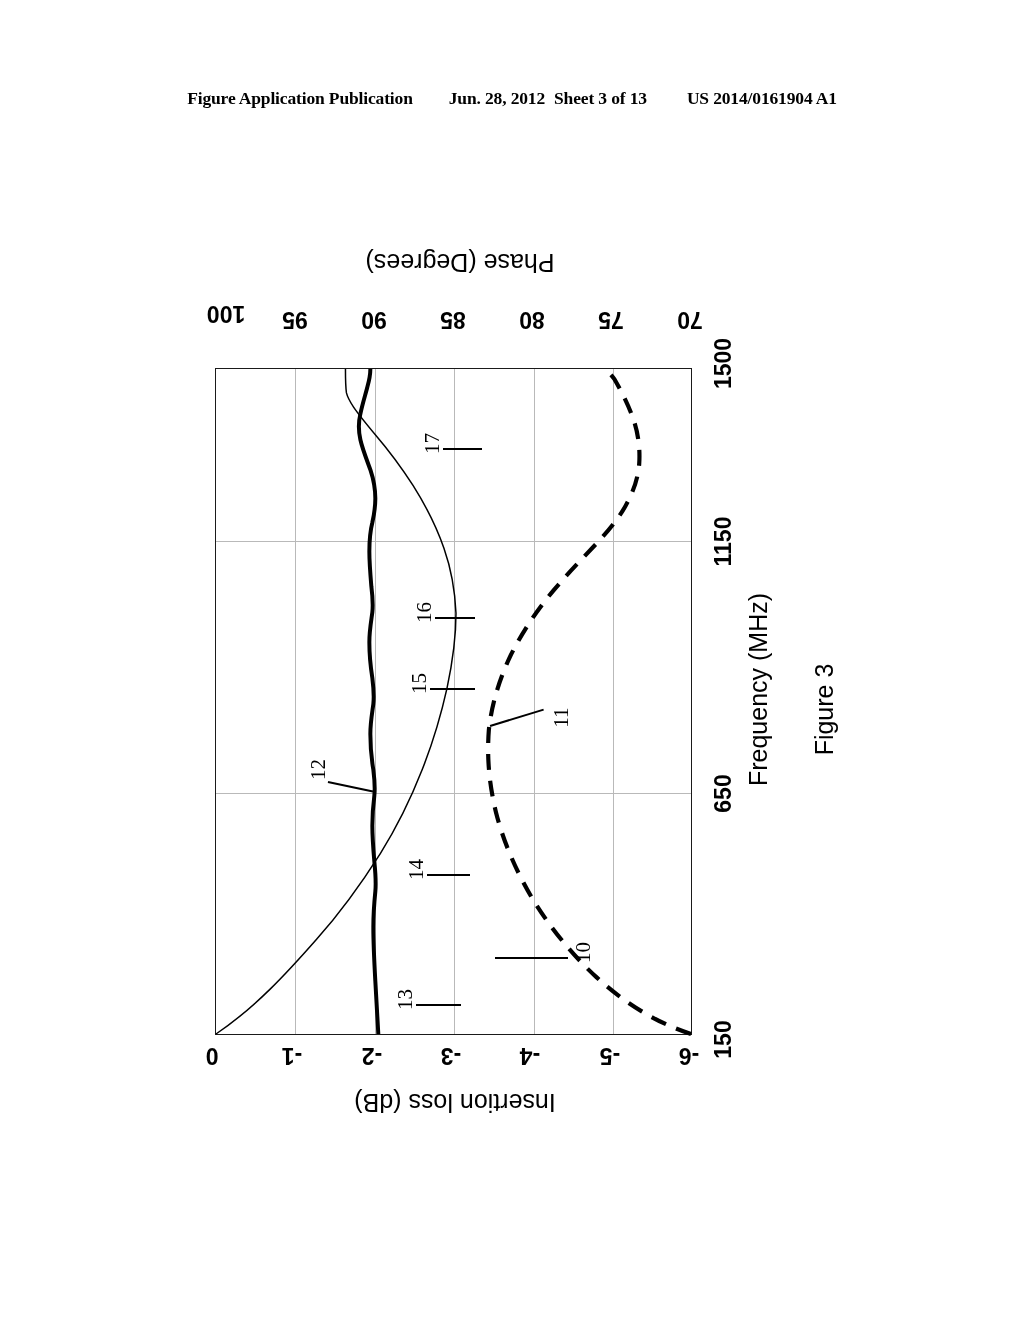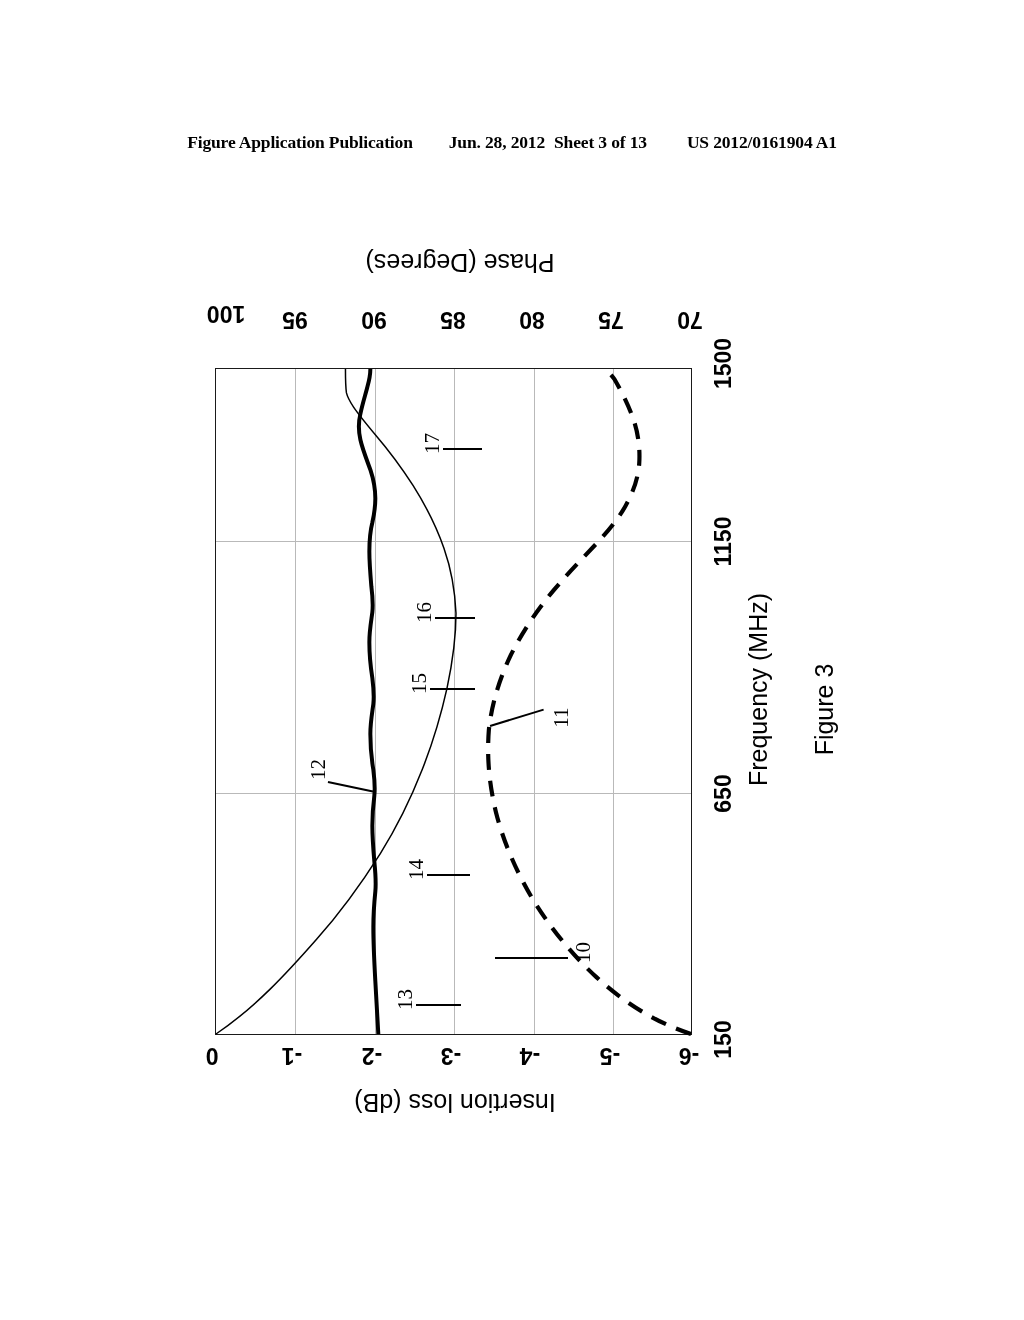--- a/index.html
+++ b/index.html
@@ -26,21 +26,21 @@
     justify-content: center;
     align-items: baseline;
     font-family: "Liberation Serif", serif;
     font-weight: bold;
     font-size: 17.5px;
     letter-spacing: -0.15px;
     color: #000;
     white-space: nowrap;
   }
   #page-header .hdr-left { margin-right: 36px; }
-  #page-header .hdr-mid  { margin-right: 40px; margin-top: 44px; }
+  #page-header .hdr-mid  { margin-right: 40px; }
   #page-header .hdr-mid .sheet { margin-left: 9px; }
   #page-header .hdr-right { }
 
   
   #figure-area {
     position: absolute;
     left: 0;
     top: 150px;
     width: 1024px;
     height: 1100px;
@@ -155,21 +155,21 @@
   }
 </style>
 </head>
 <body>
 
 <div id="page-header">
   <span class="hdr-left">Figure Application Publication</span>
   <span class="hdr-mid">
     <span>Jun. 28, 2012</span><span class="sheet">Sheet 3 of 13</span>
   </span>
-  <span class="hdr-right">US 2012/0161904 A1</span>
+  <span class="hdr-right">US 2014/0161904 A1</span>
 </div>
 
 <div id="figure-area">
 
   <div class="axis-title flipped" style="left:360px; top:100px; width:200px; text-align:center;">Phase (Degrees)</div>
 
   <div class="tick phase" style="left:204px; top:152px; width:44px; text-align:center;">100</div>
   <div class="tick phase" style="left:277px; top:158px; width:36px; text-align:center;">95</div>
   <div class="tick phase" style="left:356px; top:158px; width:36px; text-align:center;">90</div>
   <div class="tick phase" style="left:435px; top:158px; width:36px; text-align:center;">85</div>

